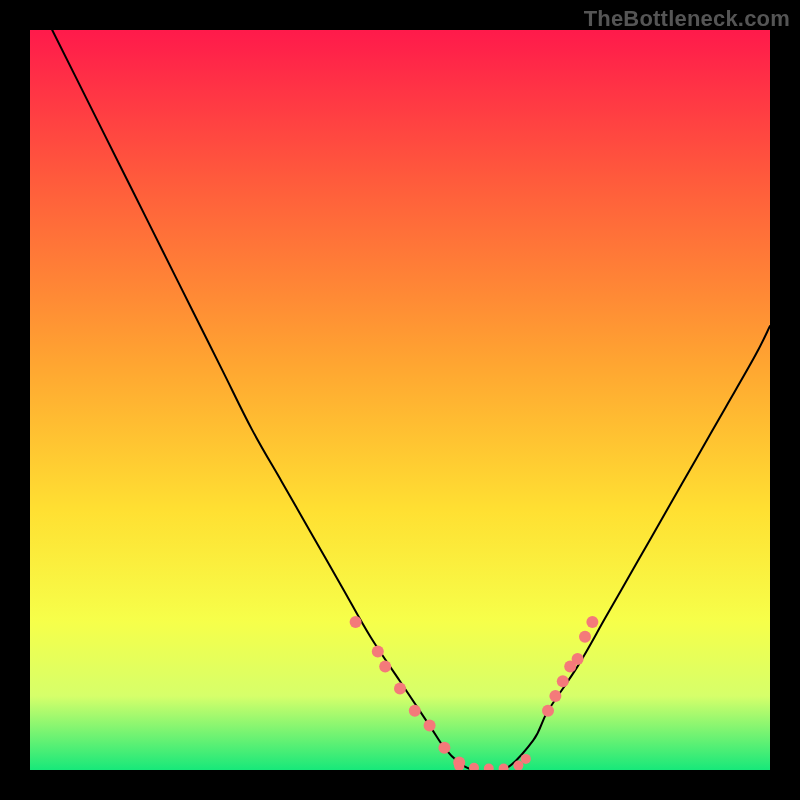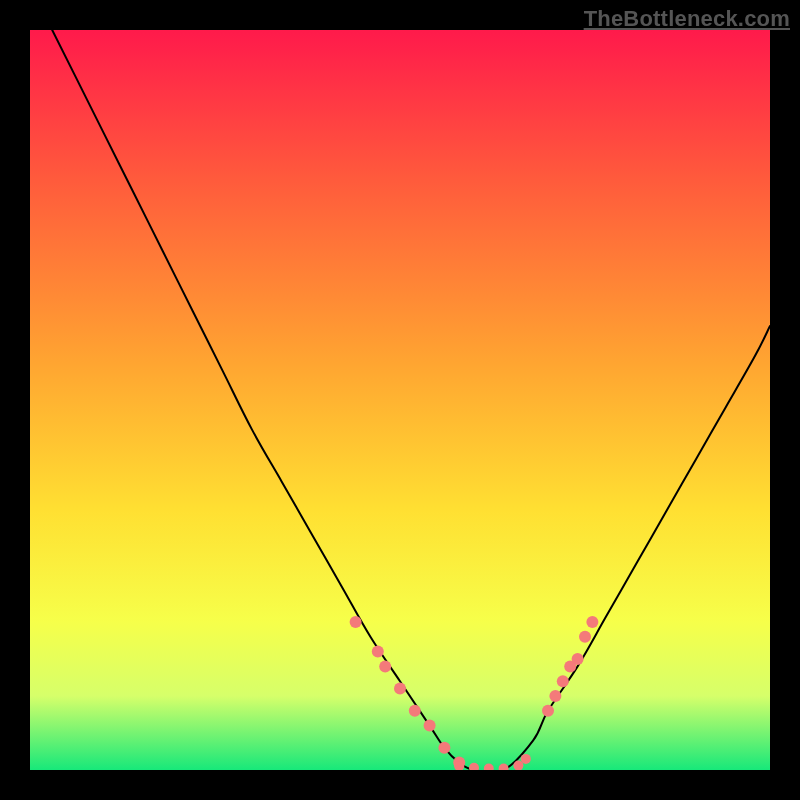--- a/index.html
+++ b/index.html
@@ -29,21 +29,20 @@
   }
   .watermark {
     position: absolute;
     top: 6px;
     right: 10px;
     color: #555;
     font-size: 22px;
     font-weight: 600;
     letter-spacing: 0.2px;
     z-index: 10;
-    text-decoration: underline;
   }
   svg {
     display: block;
   }
 </style>
 </head>
 <body>
 
 <div class="frame">
 

